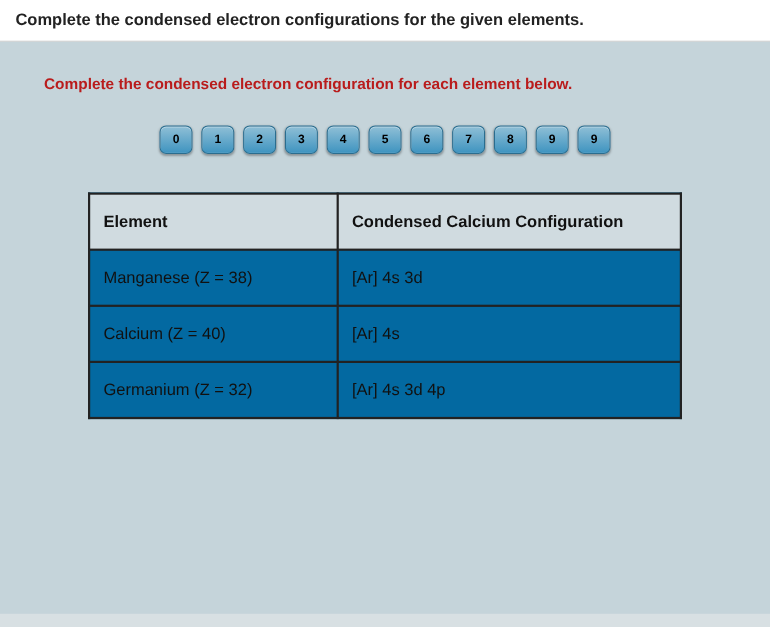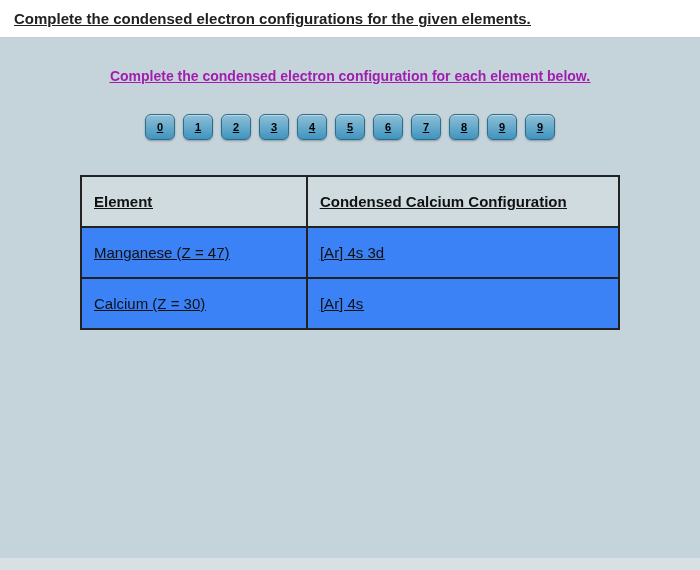--- a/index.html
+++ b/index.html
@@ -1,15 +1,15 @@
 <!DOCTYPE html>
 <html><head>
   <meta charset="utf-8">
   <style>
-    * { box-sizing: border-box; margin: 0; padding: 0; text-decoration: underline; }
+    * { box-sizing: border-box; margin: 0; padding: 0; }
     body {
       width: 700px;
       height: 570px;
       background: #d8e0e3;
       font-family: Arial, sans-serif;
       overflow: hidden;
     }
     .header {
       background: #fff;
       padding: 10px 14px;
@@ -17,24 +17,23 @@
       font-size: 15px;
       font-weight: bold;
       color: #222;
     }
     .content-area {
       background: #c5d4da;
       padding: 30px 40px 20px 40px;
       min-height: 520px;
     }
     .subtitle {
-      text-align: center;
       font-size: 14px;
       font-weight: bold;
-      color: #a21caf;
+      color: #b91c1c;
       margin-bottom: 30px;
     }
     .number-row {
       display: flex;
       justify-content: center;
       gap: 8px;
       margin-bottom: 35px;
     }
     .num-btn {
       width: 30px;
@@ -47,21 +46,21 @@
       font-weight: bold;
       color: #000;
       background: linear-gradient(#8fbfd6, #3f94c0);
       border: 1px solid #2a6d8f;
       box-shadow: inset 0 1px 0 rgba(255,255,255,0.4), 0 1px 2px rgba(0,0,0,0.3);
       cursor: pointer;
     }
     .tbl {
       margin: 0 auto;
       border-collapse: collapse;
-      background: #3b82f6;
+      background: #0369a1;
       width: 540px;
     }
     .tbl th, .tbl td {
       border: 2px solid #222;
       padding: 16px 12px;
       text-align: left;
       font-size: 15px;
       color: #111;
     }
     .tbl th {
@@ -94,26 +93,32 @@
     <div class="num-btn">9</div>
   </div>
 
   <table class="tbl">
     <tbody>
         <tr>
       <th class="col-elem">Element</th>
       <th>Condensed Calcium Configuration</th>
     </tr>
     <tr>
-      <td>Manganese (Z = 47)</td>
+      <td>Manganese (Z = 38)</td>
       <td>
         <span>[Ar] 4s   3d</span>
       </td>
     </tr>
     <tr>
-      <td>Calcium (Z = 30)</td>
+      <td>Calcium (Z = 40)</td>
       <td>
         <span>[Ar] 4s</span>
+      </td>
+    </tr>
+    <tr>
+      <td>Germanium (Z = 32)</td>
+      <td>
+        <span>[Ar] 4s   3d   4p</span>
       </td>
     </tr>
   </tbody>
     </table>
 </div>
 
 </body></html>

